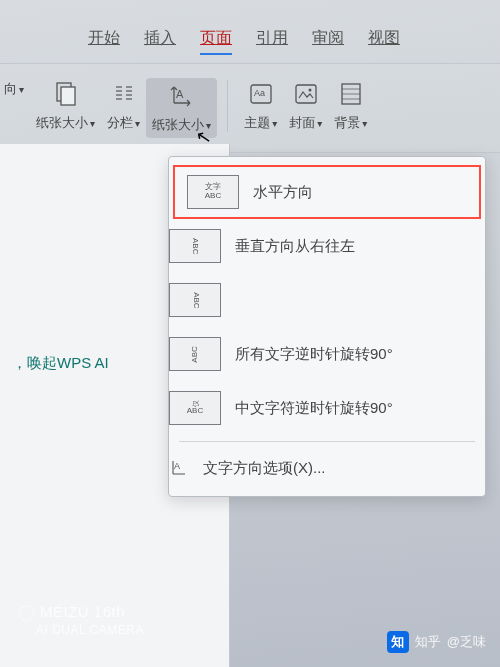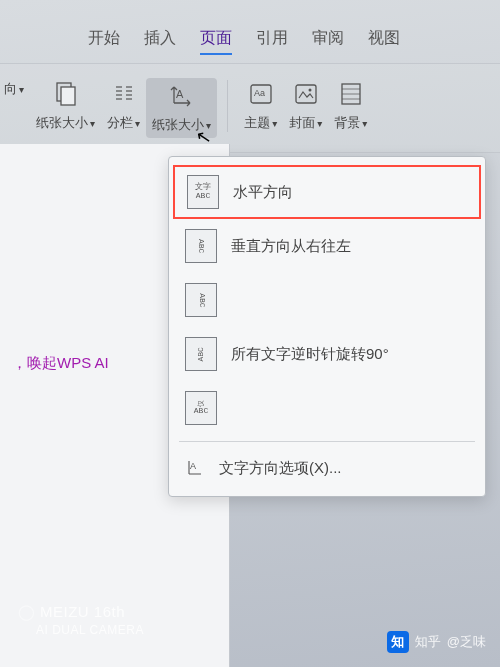--- a/index.html
+++ b/index.html
@@ -11,23 +11,23 @@
       overflow: hidden;
       position: relative;
     }
     .ribbon-tabs {
       display: flex;
       gap: 24px;
       padding: 28px 0 8px 88px;
       font-size: 16px;
       color: #555;
     }
-    .ribbon-tab { cursor: pointer; }
+    .ribbon-tab { cursor: pointer; text-decoration: underline; }
     .ribbon-tab.active {
-      color: #4c1d95;
+      color: #b91c1c;
       border-bottom: 2px solid #2e7ae5;
       padding-bottom: 4px;
       font-weight: 500;
     }
     .toolbar {
       display: flex;
       align-items: flex-start;
       padding: 14px 0 14px 4px;
       border-top: 1px solid #c4c8ce;
       border-bottom: 1px solid #c4c8ce;
@@ -72,62 +72,61 @@
       position: absolute;
       left: 0;
       top: 144px;
       width: 230px;
       height: 524px;
       background: #f3f4f6;
       border-right: 1px solid #c4c8ce;
       padding-top: 210px;
       padding-left: 12px;
       font-size: 15px;
-      color: #a21caf;
+      color: #0f766e;
     }
     .dropdown {
       position: absolute;
       left: 168px;
       top: 156px;
       width: 318px;
       background: #f6f7f8;
       border: 1px solid #b8bdc3;
       border-radius: 4px;
       box-shadow: 0 4px 16px rgba(0,0,0,0.15);
       padding: 8px 0;
     }
     .dd-item {
       display: flex;
       align-items: center;
       gap: 14px;
-      padding: 10px 16px;
+      padding: 10px 0;
       font-size: 15px;
       color: #444;
       cursor: pointer;
     }
     .dd-item.highlighted {
       border: 2px solid #ff4a3d;
       margin: 0 4px;
       padding: 8px 12px;
     }
     .dd-sep { height: 1px; background: #d0d3d7; margin: 6px 10px; }
     .dd-icon {
-      width: 32px;
+      width: 52px;
       height: 34px;
       border: 1px solid #7a7e84;
       background: #eef0f2;
       display: flex;
       flex-direction: column;
       align-items: center;
       justify-content: center;
       font-size: 8px;
       line-height: 1.1;
       color: #555;
       flex-shrink: 0;
-      font-family: Liberation Mono, monospace;
     }
     .dd-icon-small {
       width: 20px;
       height: 20px;
       display: flex;
       align-items: center;
       justify-content: center;
       flex-shrink: 0;
     }
     .watermark-bl {
@@ -308,20 +307,21 @@
     <div class="dd-icon">
         <span style="transform:rotate(-90deg);display:inline-block">ABC</span>
       </div>
     <span>所有文字逆时针旋转90°</span>
   </div>
   <div class="dd-item">
     <div class="dd-icon">
         <span style="transform:rotate(-90deg);display:inline-block;font-size:7px">仅</span>
         <span>ABC</span>
       </div>
+    <span>中文字符逆时针旋转90°</span>
   </div>
   <div class="dd-sep"></div>
   <div class="dd-item">
     <div class="dd-icon-small">
       <svg width="18" height="18" viewBox="0 0 18 18">
           <text x="4" y="10" font-size="9" fill="#555">A</text>
           <path d="M3 15 L3 2 M3 15 L15 15" stroke="#555" stroke-width="1.1" fill="none"></path>
         </svg>
     </div>
     <span>文字方向选项(X)...</span>

